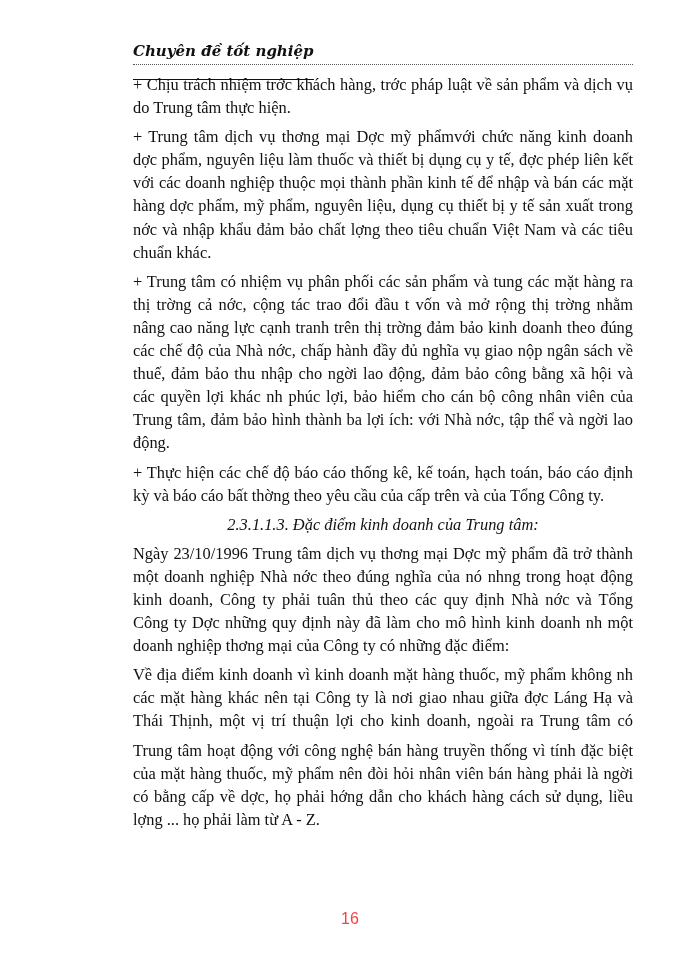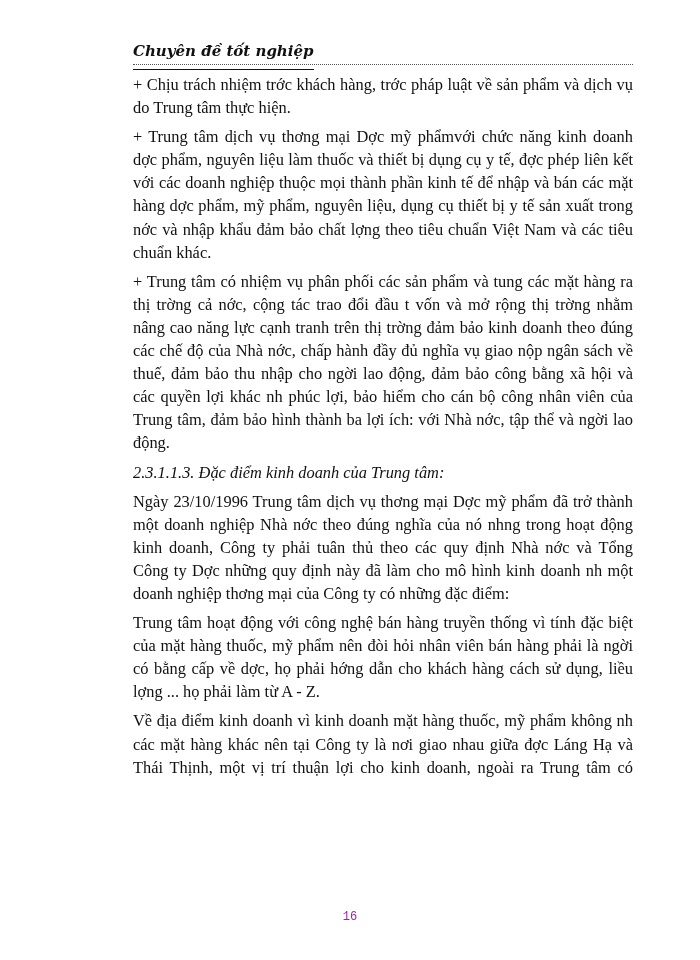--- a/index.html
+++ b/index.html
@@ -7,45 +7,46 @@
   .page {
     position: absolute; left: 0; top: 0; width: 700px; height: 960px; background: #ffffff;
   }
   .header {
     position: absolute; left: 133px; top: 42px; width: 500px; height: 22px;
     border-bottom: 1px dotted #555;
   }
   .header-title {
     position: absolute; left: 0; top: 0; font-family: "DejaVu Serif", serif;
     font-style: italic; font-weight: bold; font-size: 15px; color: #111;
-    border-bottom: 1.5px solid #111; padding-bottom: 8px; line-height: 19px;
+    border-bottom: 1.5px solid #111; padding-bottom: 18px; line-height: 19px;
   }
   .body {
     position: absolute; left: 133px; top: 73px; width: 500px;
     font-family: "Liberation Serif", serif; font-size: 16.4px; line-height: 23.1px; color: #111;
   }
   .para { margin: 0 0 6px 0; text-align: justify; text-align-last: left; }
-  .subhead { margin: 0 0 6px 0; font-style: italic; }
+  .subhead { margin: 0 0 6px 0; font-style: italic; text-align: center; }
   .page-number {
     position: absolute; left: 0; width: 700px; top: 910px; text-align: center;
-    font-family: Liberation Mono, monospace; font-size: 12px; color: #a21caf;
+    font-family: Liberation Sans, sans-serif; font-size: 16px; color: #ef4444;
   }
 </style>
 </head>
 <body>
 
 <div class="page">
   <div class="header">
     <span class="header-title">Chuyên đề tốt nghiệp</span>
   </div>
 
   <div class="body">
     <p class="para">+ Chịu trách nhiệm trớc   khách hàng, trớc   pháp luật về sản phẩm và dịch vụ do Trung tâm thực hiện.</p>
     <p class="para">+ Trung tâm dịch vụ thơng   mại Dợc   mỹ phẩmvới chức năng kinh doanh dợc   phẩm, nguyên liệu làm thuốc và thiết bị dụng cụ y tế, đợc   phép liên kết với các doanh nghiệp thuộc mọi thành phần kinh tế để nhập và bán các mặt hàng dợc   phẩm, mỹ phẩm, nguyên liệu, dụng cụ thiết bị y tế sản xuất trong nớc   và nhập khẩu đảm bảo chất lợng   theo tiêu chuẩn Việt Nam và các tiêu chuẩn khác.</p>
     <p class="para">+ Trung tâm có nhiệm vụ phân phối các sản phẩm và tung các mặt hàng ra thị trờng   cả nớc,   cộng tác trao đổi đầu t   vốn và mở rộng thị trờng   nhằm nâng cao năng lực cạnh tranh trên thị trờng   đảm bảo kinh doanh theo đúng các chế độ của Nhà nớc,   chấp hành đầy đủ nghĩa vụ giao nộp ngân sách về thuế, đảm bảo thu nhập cho ngời   lao động, đảm bảo công bằng xã hội và các quyền lợi khác nh   phúc lợi, bảo hiểm cho cán bộ công nhân viên của Trung tâm, đảm bảo hình thành ba lợi ích: với Nhà nớc,   tập thể và ngời lao động.</p>
+    <p class="para">+ Thực hiện các chế độ báo cáo thống kê, kế toán, hạch toán, báo cáo định kỳ và báo cáo bất thờng   theo yêu cầu của cấp trên và của Tổng Công ty.</p>
     <p class="subhead">2.3.1.1.3. Đặc điểm kinh doanh của Trung tâm:</p>
     <p class="para">Ngày 23/10/1996 Trung tâm dịch vụ thơng   mại Dợc   mỹ phẩm đã trở thành một doanh nghiệp Nhà nớc   theo đúng nghĩa của nó nhng   trong hoạt động kinh doanh, Công ty phải tuân thủ theo các quy định Nhà nớc và Tổng Công ty Dợc   những quy định này đã làm cho mô hình kinh doanh nh   một doanh nghiệp thơng   mại của Công ty có những đặc điểm:</p>
+    <p class="para" style="text-align-last: justify;">Về địa điểm kinh doanh vì kinh doanh mặt hàng thuốc, mỹ phẩm không nh   các mặt hàng khác nên tại Công ty là nơi giao nhau giữa đợc   Láng Hạ và Thái Thịnh, một vị trí thuận lợi cho kinh doanh, ngoài ra Trung tâm có</p>
     <p class="para">Trung tâm hoạt động với công nghệ bán hàng truyền thống vì tính đặc biệt của mặt hàng thuốc, mỹ phẩm nên đòi hỏi nhân viên bán hàng phải là ngời có bằng cấp về dợc,   họ phải hớng   dẫn cho khách hàng cách sử dụng, liều lợng   ... họ phải làm từ A - Z.</p>
-    <p class="para" style="text-align-last: justify;">Về địa điểm kinh doanh vì kinh doanh mặt hàng thuốc, mỹ phẩm không nh   các mặt hàng khác nên tại Công ty là nơi giao nhau giữa đợc   Láng Hạ và Thái Thịnh, một vị trí thuận lợi cho kinh doanh, ngoài ra Trung tâm có</p>
   </div>
 
   <div class="page-number">16</div>
 </div>
 
 </body></html>

